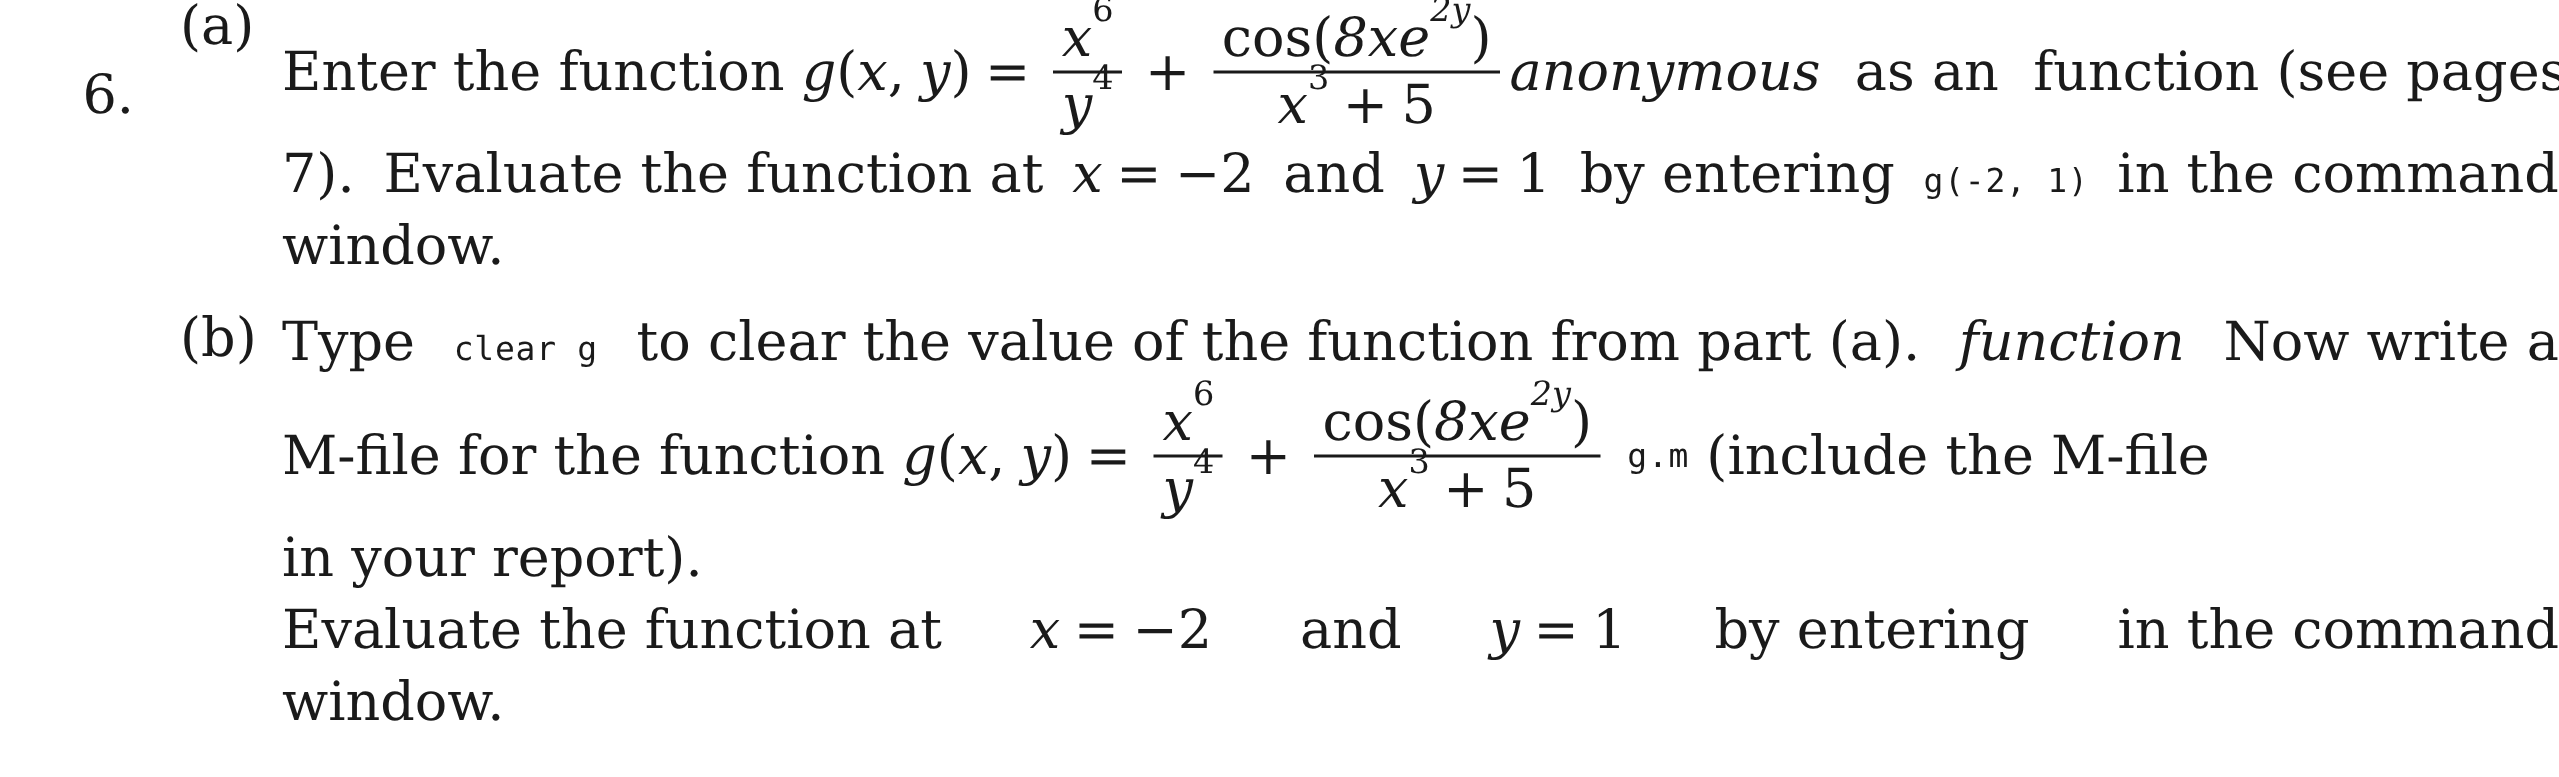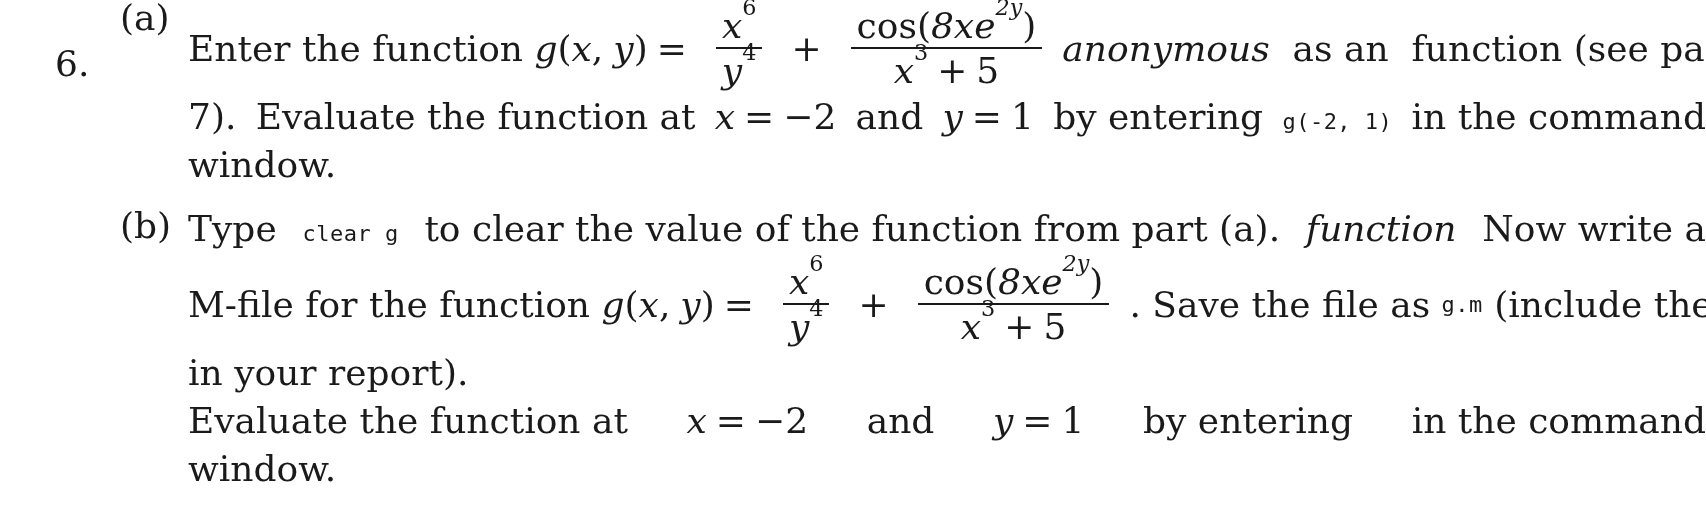--- a/index.html
+++ b/index.html
@@ -57,21 +57,21 @@
     top:-0.46em;
     font-style:italic;
   }
   .sup-up{font-style:normal;}
   .frac{
     display:inline-flex;
     flex-direction:column;
     align-items:center;
     justify-content:flex-start;
     vertical-align:middle;
-    margin:0 20px;
+    margin:0 6px;
     line-height:1.06;
   }
   .frac .num{padding:0 6px 2px 6px;white-space:nowrap;}
   .frac .den{padding:2px 6px 0 6px;white-space:nowrap;}
   .frac .bar{
     display:block;
     width:100%;
     height:2px;
     background:#1a1a1a;
   }
@@ -185,21 +185,20 @@
 
               <span class="op">+</span>
 
               <span class="frac">
                 <span class="num"><span class="upright">cos</span><span>(</span><span class="mi">8</span><span class="mi">x</span><span class="mi">e</span><span class="sup">2y</span><span>)</span></span>
                 <span class="bar"></span>
                 <span class="den"><span class="mi">x</span><span class="sup sup-up">3</span><span class="op">+</span><span>5</span></span>
               </span>
             </span>
 
-            <span class="t">. Save the file as</span>
             <span class="t">&nbsp;</span>
             <span class="mono">g.m</span>
             <span class="t">&nbsp;</span>
             <span class="t">(include the M-file</span>
           </div>
 
           <div class="line">
             <span class="t">in your report).</span>
           </div>
 

